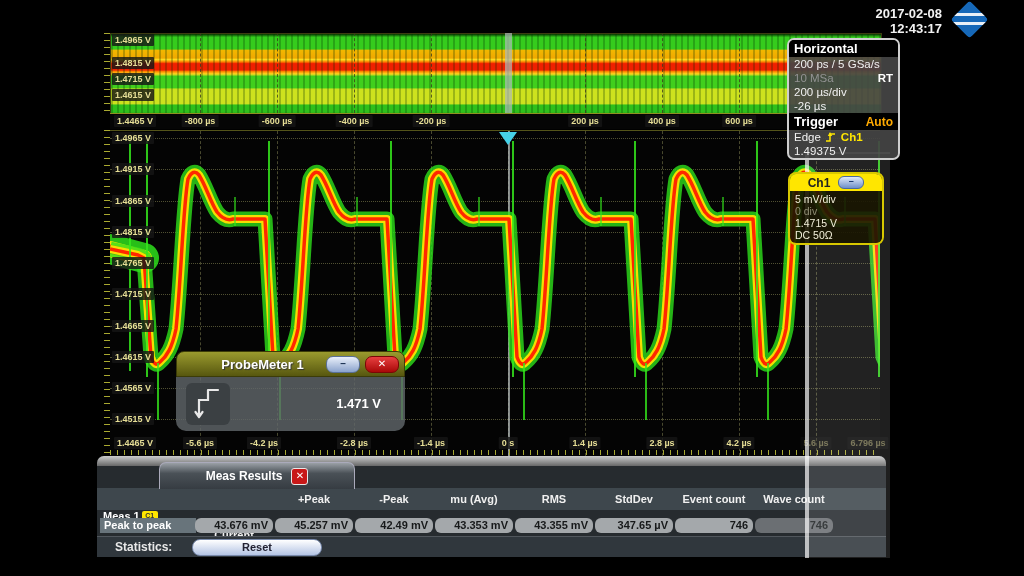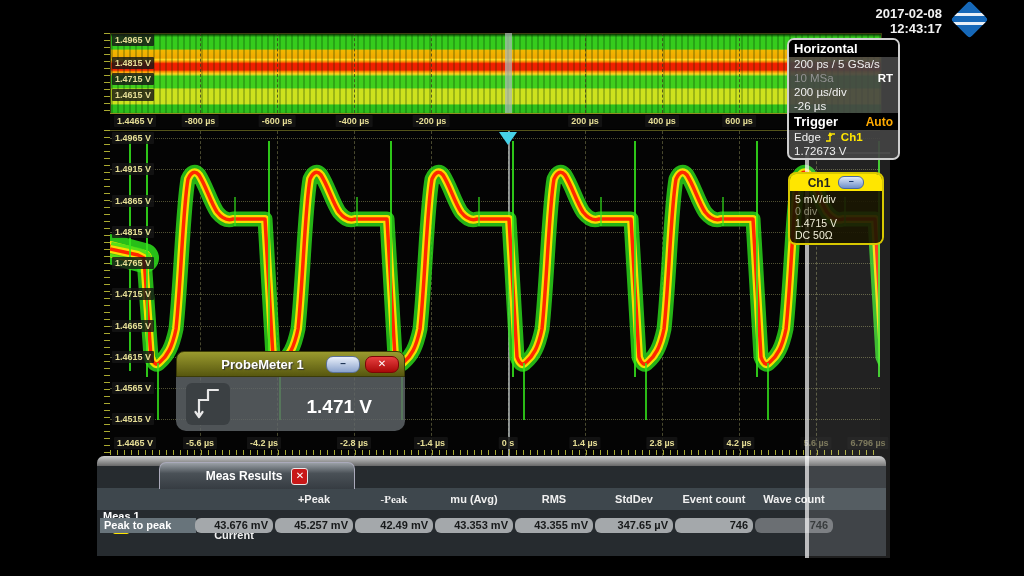--- a/index.html
+++ b/index.html
@@ -58,33 +58,33 @@
   #ch1-body .pos{color:#8f8c74;}
   
   #probemeter{left:176px;top:351px;width:229px;z-index:30;}
   #pm-title{height:24px;border-radius:8px 8px 0 0;background:linear-gradient(180deg,#9a9a2e,#57570f);border:1px solid #3c3c08;display:flex;align-items:center;color:#fff;font-size:13px;font-weight:bold;}
   #pm-title .t{flex:1;text-align:center;padding-left:22px;text-shadow:1px 1px 1px #333;}
   .pm-btn{width:32px;height:15px;border-radius:7px;margin-right:5px;font-size:10px;line-height:14px;font-weight:bold;text-align:center;}
   #pm-min{background:linear-gradient(#eaf0fa,#8aa2cc);border:1px solid #5a7098;color:#1a3050;}
   #pm-close{background:linear-gradient(#e84040,#a80808);border:1px solid #7a0606;color:#fff;}
   #pm-body{height:54px;background:rgba(96,102,106,0.82);border-radius:0 0 10px 10px;position:relative;}
   #pm-icon{position:absolute;left:10px;top:6px;width:44px;height:42px;background:#3b4043;border-radius:6px;}
-  #pm-value{position:absolute;right:33px;top:19px;color:#fff;font-size:19px;font-weight:bold;}
+  #pm-value{position:absolute;right:24px;top:19px;color:#fff;font-size:13px;font-weight:bold;}
   
   #overlay-sliver{left:805px;top:152px;width:81px;height:404px;background:rgba(255,255,255,0.12);
     border-left:4px solid rgba(255,255,255,0.65);border-top:2px solid rgba(255,255,255,0.5);z-index:40;}
   
   #results{left:97px;top:456px;width:789px;height:100px;background:#262b2f;border-radius:7px 7px 0 0;z-index:25;}
   #results-hl{left:0;top:0;width:789px;height:10px;border-radius:7px 7px 0 0;background:linear-gradient(#dedede,#6e6e6e);opacity:.9;}
   #tab{left:62px;top:6px;width:194px;height:26px;background:linear-gradient(#9aa0a6,#4a5157 40%,#363c42);border:1px solid #aab;border-bottom:none;border-radius:7px 7px 0 0;display:flex;align-items:center;justify-content:center;gap:9px;z-index:2;}
   #tab .lbl{color:#fff;font-weight:bold;font-size:12px;}
   .closex{width:15px;height:15px;background:#c81818;border:1px solid #e8e8e8;border-radius:3px;color:#fff;font-size:10px;line-height:14px;font-weight:bold;text-align:center;}
   #hdr-row{left:0;top:32px;width:789px;height:22px;background:#3e474d;}
   .hcell{position:absolute;top:0;height:22px;line-height:22px;text-align:center;color:#f0f0f0;font-size:11px;font-weight:bold;}
-  #meas1-line{left:6px;top:54px;height:12px;color:#fff;font-size:11px;font-weight:bold;line-height:12px;display:flex;gap:2px;align-items:center;flex-direction:column;}
+  #meas1-line{left:6px;top:54px;height:12px;color:#fff;font-size:11px;font-weight:bold;line-height:12px;display:flex;gap:2px;align-items:center;}
   #meas1-chip{width:16px;height:10px;background:#ffe600;border-radius:2px;color:#333;font-size:7px;font-weight:bold;line-height:10px;text-align:center;}
   .vcell{position:absolute;top:62px;height:15px;line-height:15px;font-size:11px;font-weight:bold;}
   #rowlabel{left:3px;width:92px;background:#68747b;color:#fff;padding-left:4px;}
   .val{background:#a4a8ab;color:#17191a;text-align:right;padding-right:5px;border-radius:6px;}
   .val-dim{opacity:.55;}
   #stats-row{left:0;top:80px;width:789px;height:20px;background:#30373d;border-top:1px solid #50565c;}
   #stats-label{position:absolute;left:18px;top:0;height:20px;line-height:20px;color:#e8e8e8;font-size:12px;font-weight:bold;}
   #reset-btn{position:absolute;left:95px;top:2px;width:128px;height:15px;border-radius:8px;background:linear-gradient(#ffffff,#b4c4e4);border:1px solid #7788aa;color:#223;font-size:11px;font-weight:bold;text-align:center;line-height:15px;}
 </style>
 </head>
@@ -236,21 +236,21 @@
     </div>
     <div class="dlg-row" style="gap:4px;">
       <span>Edge</span>
       <svg width="12" height="12" viewBox="0 0 12 12">
         <polyline points="1,10 5,10 5,3 10,3" fill="none" stroke="#ffe600" stroke-width="1.5"></polyline>
         <polygon points="5,1 2.8,5 7.2,5" fill="#ffe600"></polygon>
       </svg>
       <span class="ch1-yellow">Ch1</span>
     </div>
     <div class="dlg-row">
-      <span>1.72673 V</span>
+      <span>1.49375 V</span>
     </div>
   </div>
 
   <div class="abs" id="overlay-sliver"></div>
 
   <div class="abs" id="ch1">
     <div id="ch1-head">
       <span class="name">Ch1</span>
       <span class="minpill">–</span>
     </div>
@@ -281,21 +281,21 @@
   <div class="abs" id="results">
     <div class="abs" id="results-hl"></div>
     <div class="abs" id="tab">
       <span class="lbl">Meas Results</span>
       <span class="closex">✕</span>
     </div>
 
     <div class="abs" id="hdr-row">
       <div class="hcell" style="left:98px;width:78px;margin-top:36px;">Current</div>
       <div class="hcell" style="left:178px;width:78px;">+Peak</div>
-      <div class="hcell" style="left:258px;width:78px;font-family:Liberation Serif, serif;">-Peak</div>
+      <div class="hcell" style="left:258px;width:78px;">-Peak</div>
       <div class="hcell" style="left:338px;width:78px;">mu (Avg)</div>
       <div class="hcell" style="left:418px;width:78px;">RMS</div>
       <div class="hcell" style="left:498px;width:78px;">StdDev</div>
       <div class="hcell" style="left:578px;width:78px;">Event count</div>
       <div class="hcell" style="left:658px;width:78px;">Wave count</div>
     </div>
 
     <div class="abs" id="meas1-line">
       <span>Meas 1</span>
       <span id="meas1-chip">C1</span>
@@ -304,15 +304,19 @@
     <div class="vcell" id="rowlabel">Peak to peak</div>
     <div class="vcell val" style="left:98px;width:73px;">43.676 mV</div>
     <div class="vcell val" style="left:178px;width:73px;">45.257 mV</div>
     <div class="vcell val" style="left:258px;width:73px;">42.49 mV</div>
     <div class="vcell val" style="left:338px;width:73px;">43.353 mV</div>
     <div class="vcell val" style="left:418px;width:73px;">43.355 mV</div>
     <div class="vcell val" style="left:498px;width:73px;">347.65 µV</div>
     <div class="vcell val" style="left:578px;width:73px;">746</div>
     <div class="vcell val val-dim" style="left:658px;width:73px;">746</div>
 
+    <div class="abs" id="stats-row">
+      <span id="stats-label">Statistics:</span>
+      <span id="reset-btn">Reset</span>
+    </div>
   </div>
 
 </div>
 
 </body></html>

